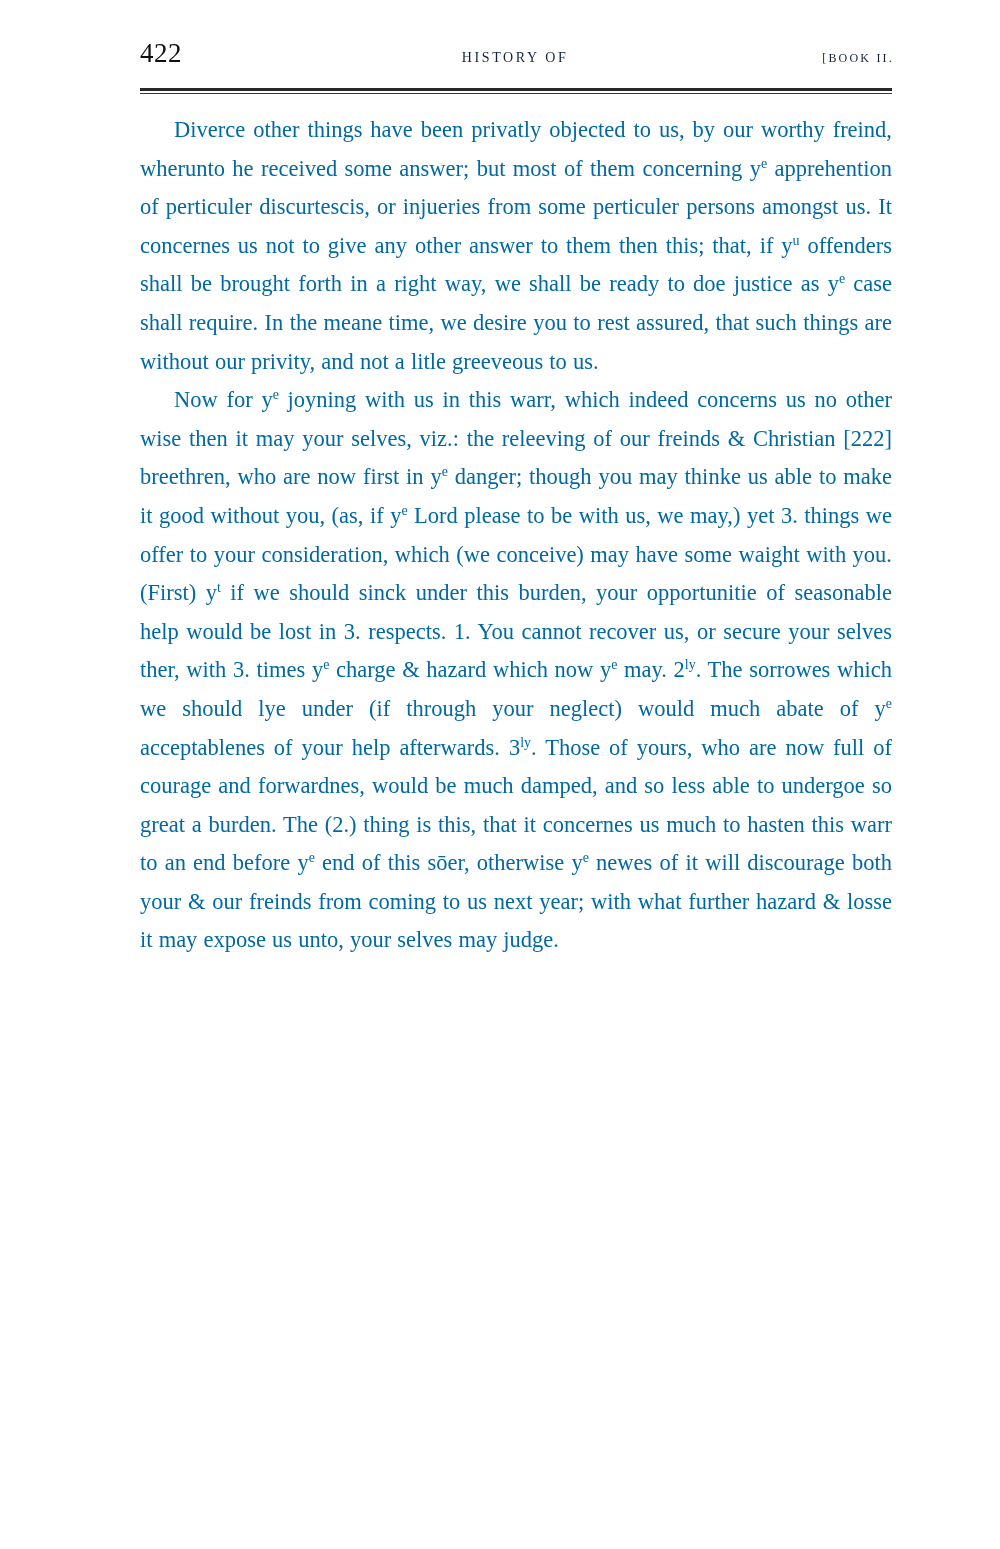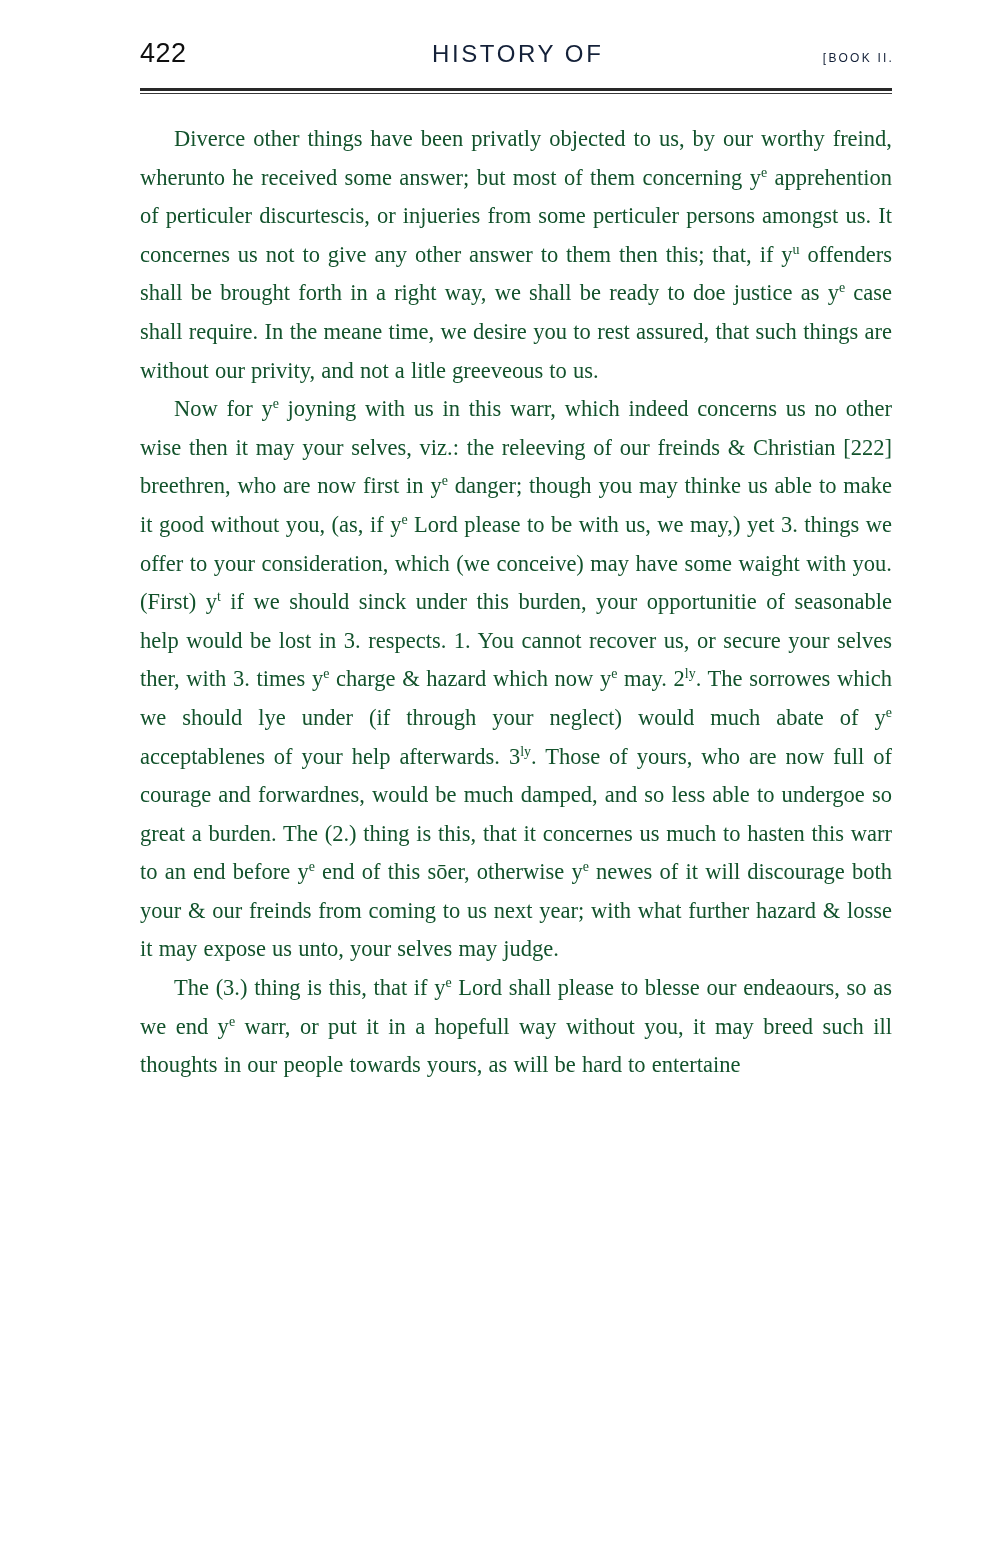--- a/index.html
+++ b/index.html
@@ -19,30 +19,30 @@
     width: 1000px;
     height: 1549px;
     box-sizing: border-box;
     padding: 38px 104px 0 140px;
     position: relative;
   }
   .running-head {
     display: flex;
     align-items: baseline;
     justify-content: space-between;
-    font-family: Liberation Sans, sans-serif;
+    font-family: Liberation Serif, serif;
     padding: 0 2px 0 0;
   }
   .folio {
     font-size: 27px;
     letter-spacing: 0.5px;
     color: #111;
   }
   .head-title {
-    font-size: 24px;
+    font-size: 14px;
     letter-spacing: 2.6px;
     text-transform: uppercase;
     color: #16233a;
     font-variant: small-caps;
     margin-left: 26px;
   }
   .head-book {
     font-size: 12px;
     letter-spacing: 2.2px;
     text-transform: uppercase;
@@ -54,27 +54,27 @@
     background: #2a2a2a;
     width: 752px;
     margin-left: 0;
   }
   .rule.thin {
     height: 1px;
     background: #3a3a3a;
     margin-top: 2px;
   }
   .body-text {
-    margin-top: 26px;
+    margin-top: 17px;
     width: 752px;
     font-size: 22.5px;
     line-height: 38.6px;
     text-align: justify;
     text-justify: inter-word;
-    color: #14532d;
+    color: #0369a1;
     word-spacing: 0.5px;
   }
   .body-text p {
     margin: 0;
     text-indent: 34px;
   }
   sup {
     font-size: 0.62em;
     vertical-align: super;
     line-height: 0;
@@ -93,16 +93,15 @@
     <span class="head-title">HISTORY OF</span>
     <span class="head-book">[BOOK II.</span>
   </div>
 
   <div class="rule"></div>
   <div class="rule thin"></div>
 
   <div class="body-text">
     <p>Diverce other things have been privatly objected to us, by our worthy freind, wherunto he received some answer; but most of them concerning y<sup>e</sup> apprehention of perticuler discurtescis, or injueries from some perticuler persons amongst us.  It concernes us not to give any other answer to them then this; that, if y<sup>u</sup> offenders shall be brought forth in a right way, we shall be ready to doe justice as y<sup>e</sup> case shall require.  In the meane time, we desire you to rest assured, that such things are without our privity, and not a litle greeveous to us.</p>
     <p>Now for y<sup>e</sup> joyning with us in this warr, which indeed concerns us no other wise then it may your selves, viz.: the releeving of our freinds &amp; Christian [222] breethren, who are now first in y<sup>e</sup> danger; though you may thinke us able to make it good without you, (as, if y<sup>e</sup> Lord please to be with us, we may,) yet 3. things we offer to your consideration, which (we conceive) may have some waight with you.  (First) y<sup>t</sup> if we should sinck under this burden, your opportunitie of seasonable help would be lost in 3. respects.  1.  You cannot recover us, or secure your selves ther, with 3. times y<sup>e</sup> charge &amp; hazard which now y<sup>e</sup> may.  2<sup>ly</sup>.  The sorrowes which we should lye under (if through your neglect) would much abate of y<sup>e</sup> acceptablenes of your help afterwards.  3<sup>ly</sup>.  Those of yours, who are now full of courage and forwardnes, would be much damped, and so less able to undergoe so great a burden.  The (2.) thing is this, that it concernes us much to hasten this warr to an end before y<sup>e</sup> end of this sōer, otherwise y<sup>e</sup> newes of it will discourage both your &amp; our freinds from coming to us next year; with what further hazard &amp; losse it may expose us unto, your selves may judge.</p>
-    <p>The (3.) thing is this, that if y<sup>e</sup> Lord shall please to blesse our endeaours, so as we end y<sup>e</sup> warr, or put it in a hopefull way without you, it may breed such ill thoughts in our people towards yours, as will be hard to entertaine</p>
   </div>
 
 </div>
 
 </body></html>

